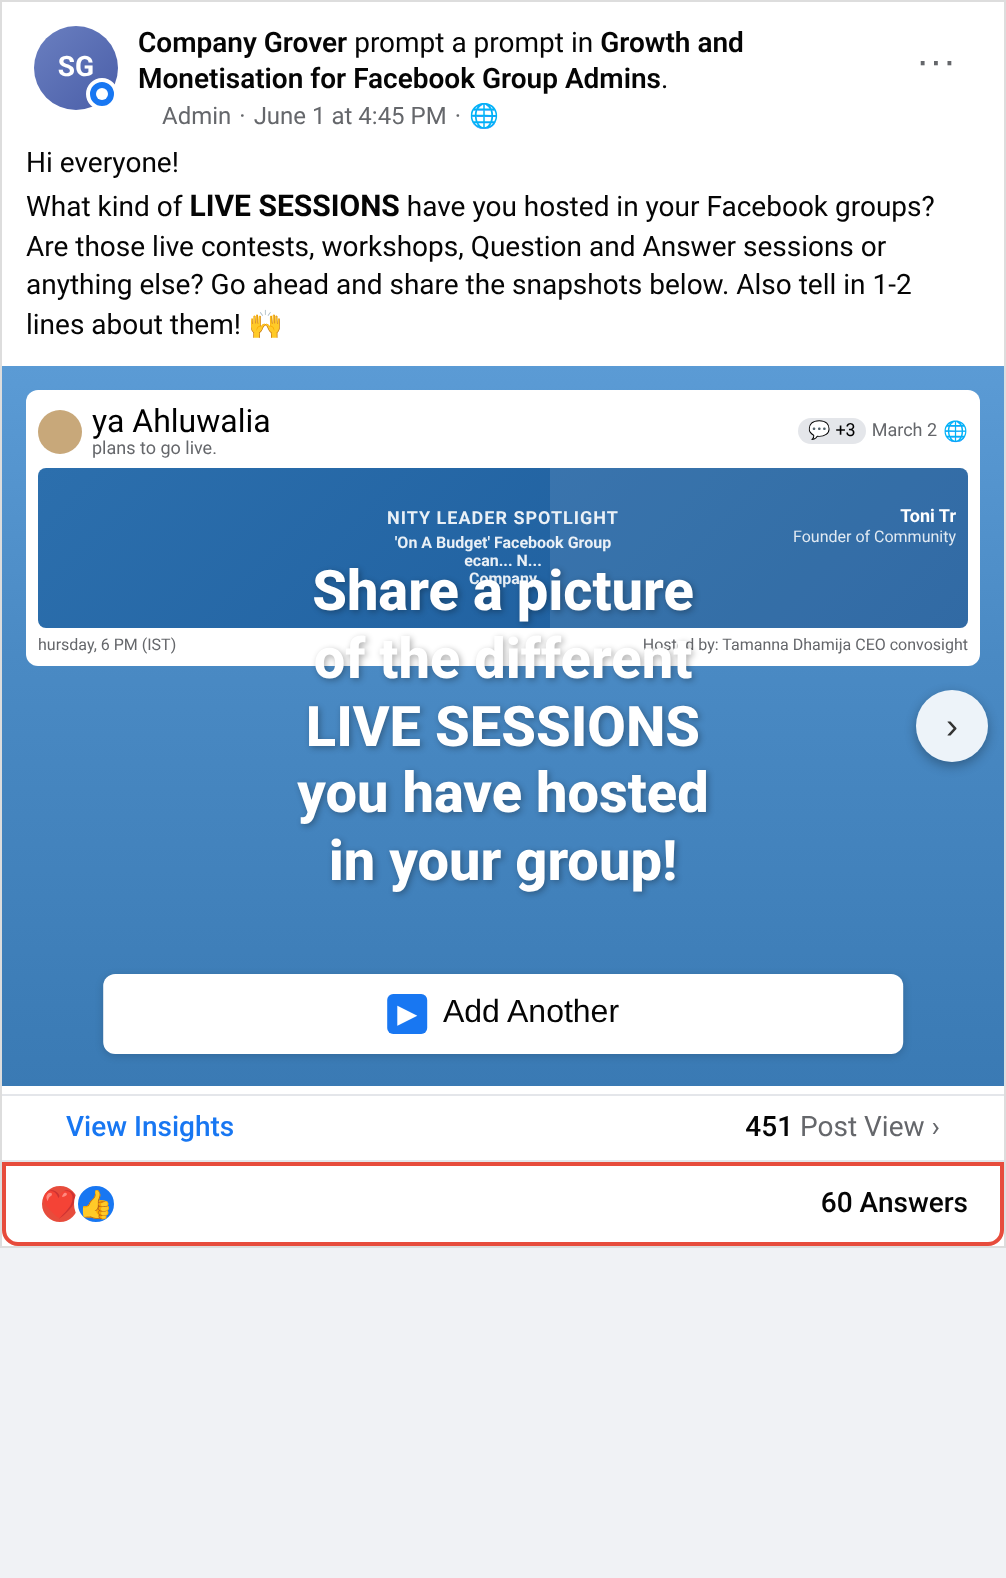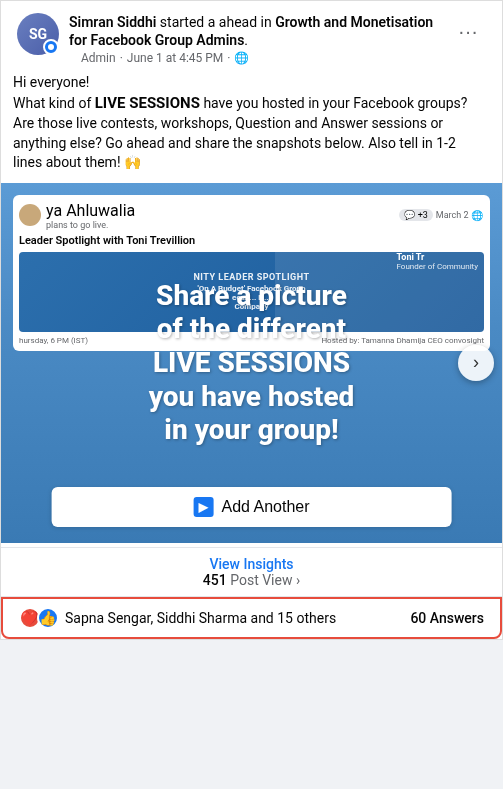--- a/index.html
+++ b/index.html
@@ -205,28 +205,27 @@
       width: 20px;
       height: 20px;
       background: #1877f2;
       border-radius: 3px;
       color: white;
       font-size: 12px;
       font-weight: bold;
     }
     
     .post-stats {
-      padding: 8px 4px;
+      padding: 8px 32px;
       display: flex;
       justify-content: space-between;
       align-items: center;
       border-top: 1px solid #e4e6ea;
       border-bottom: 1px solid #e4e6ea;
       margin-top: 4px;
-      flex-direction: column;
     }
     .view-insights {
       font-size: 14px;
       color: #1877f2;
       cursor: pointer;
       text-decoration: none;
       font-weight: 500;
     }
     .post-reach {
       font-size: 14px;
@@ -349,22 +348,22 @@
 
 <div class="card">
 
   <div class="post-header">
     <div class="avatar">
       SG
       <div class="avatar-badge"></div>
     </div>
     <div class="post-header-text">
       <div class="author-line">
-        <span class="name">Simran Siddhi</span>
-        <span>started a ahead in</span>
+        <span class="name">Company Grover</span>
+        <span>prompt a prompt in</span>
         <span class="group-name">Growth and Monetisation for Facebook Group Admins</span>.
       </div>
       <div class="meta-line">
         <span class="admin-badge">Admin</span>
         <span class="dot">·</span>
         <span class="time">June 1 at 4:45 PM</span>
         <span class="dot">·</span>
         <span class="globe-icon">🌐</span>
       </div>
     </div>
@@ -394,30 +393,29 @@
             </div>
             <div style="margin-left:auto; display:flex; align-items:center; gap:3px;">
               <span style="font-size:9px; background:#e4e6ea; border-radius:10px; padding:1px 5px;">
                 <span>💬</span>
                 <span>+3</span>
               </span>
               <span style="font-size:9px; color:#65676b;">March 2</span>
               <span style="font-size:10px;">🌐</span>
             </div>
           </div>
-          <div style="font-size:11px; font-weight:600; color:#050505; margin-bottom:5px;">Leader Spotlight with Toni Trevillion</div>
           <div class="inner-preview-image">
             <div class="inner-img-person"></div>
             <div class="inner-img-text">
               <div style="font-size:9px; letter-spacing:0.5px;">NITY LEADER SPOTLIGHT</div>
               <div style="margin-top:2px;">'On A Budget' Facebook Group</div>
               <div>ecan... N...</div>
               <div>Company</div>
             </div>
-            <div style="position:absolute; right:6px; top:0; text-align:left; z-index:3;">
+            <div style="position:absolute; right:6px; top:20px; text-align:right; z-index:3;">
               <div style="font-size:9px; font-weight:700; color:white;">Toni Tr</div>
               <div style="font-size:8px; color:rgba(255,255,255,0.85);">Founder of Community</div>
             </div>
           </div>
           <div class="inner-bottom-bar">
             <span>hursday, 6 PM (IST)</span>
             <span>
               <span>Hosted by: Tamanna Dhamija</span>
               <span>CEO</span>
               <span>convosight</span>
@@ -458,21 +456,20 @@
       <span>›</span>
     </span>
   </div>
 
   <div class="reactions-bar">
     <div class="reactions-left">
       <div class="reaction-icons">
         <div class="reaction-emoji reaction-heart">❤️</div>
         <div class="reaction-emoji reaction-like">👍</div>
       </div>
-      <span class="reactions-names">Sapna Sengar, Siddhi Sharma and 15 others</span>
     </div>
     <div class="reactions-right">
       <span>60</span>
       <span>Answers</span>
     </div>
   </div>
 
 </div>
 
 </body></html>

